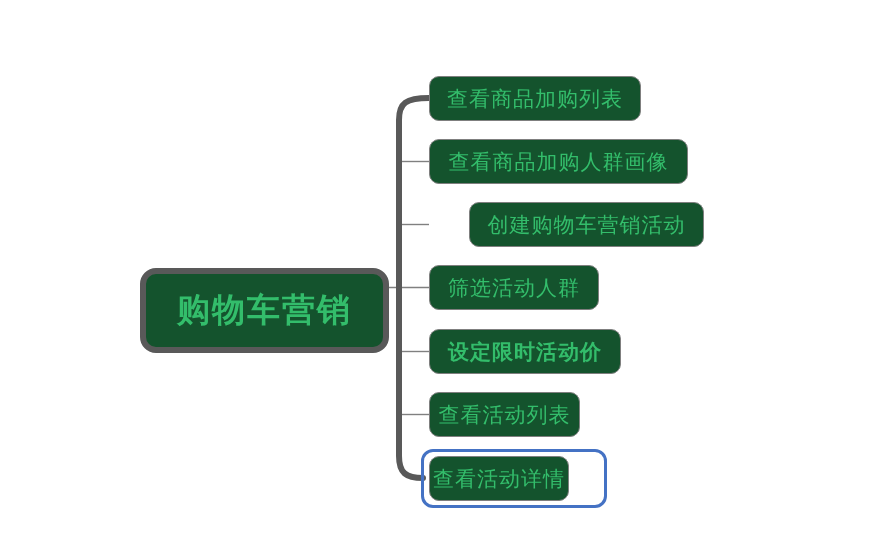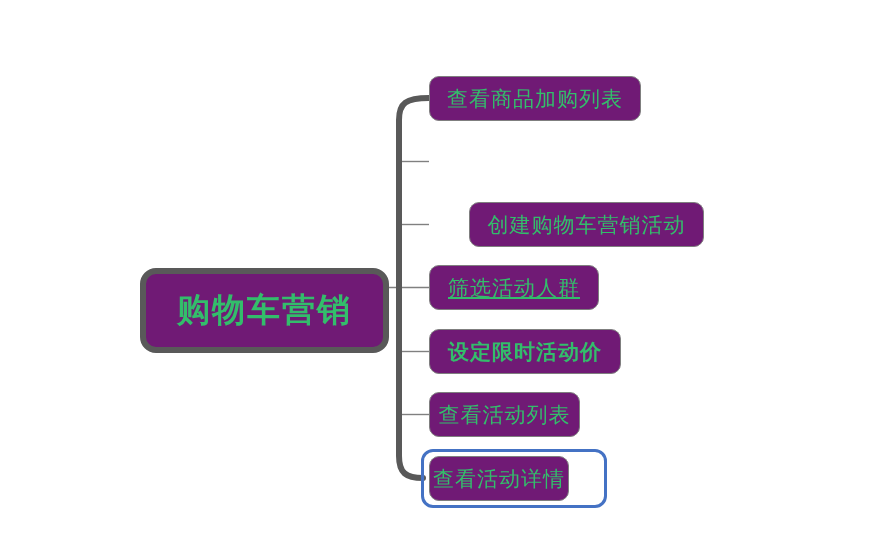--- a/index.html
+++ b/index.html
@@ -19,21 +19,21 @@
   }
   svg.connectors {
     position: absolute;
     left: 0; top: 0;
     width: 896px; height: 541px;
     z-index: 1;
   }
   .node {
     position: absolute;
     box-sizing: border-box;
-    background: #701a75;
+    background: #14532d;
     display: flex;
     align-items: center;
     justify-content: center;
     color: #33bd6b;
     z-index: 2;
     cursor: default;
     white-space: nowrap;
   }
   .root-node {
     left: 140px; top: 243px;
@@ -49,21 +49,21 @@
   .child-node {
     border: 1.4px solid #7f7f7f;
     border-radius: 10px;
     font-size: 21px;
     height: 45px;
     letter-spacing: 1px;
   }
   .c1 { left: 429px; top: 76px;  width: 212px; }
   .c2 { left: 429px; top: 139px; width: 259px; }
   .c3 { left: 429px; top: 202px; width: 235px; margin-left: 40px; }
-  .c4 { left: 429px; top: 265px; width: 170px; text-decoration: underline; }
+  .c4 { left: 429px; top: 265px; width: 170px; }
   .c5 { left: 429px; top: 329px; width: 192px; font-weight: bold; }
   .c6 { left: 429px; top: 392px; width: 151px; }
   .c7 { left: 429px; top: 456px; width: 140px; }
   .selection-ring {
     position: absolute;
     box-sizing: border-box;
     left: 421px; top: 449px;
     width: 186px; height: 59px;
     border: 3px solid #4472c4;
     border-radius: 12px;
@@ -86,20 +86,21 @@
 
     <path d="M 429 98 C 406 98 399 103 399 120 L 399 456 C 399 473 406 478 423 478" stroke="#595959" stroke-width="6" fill="none" stroke-linecap="round"></path>
   </svg>
 
   <div class="selection-ring"></div>
 
   <div class="node root-node">购物车营销</div>
 
   <div class="node child-node c1">查看商品加购列表</div>
 
+  <div class="node child-node c2">查看商品加购人群画像</div>
 
   <div class="node child-node c3">创建购物车营销活动</div>
 
   <div class="node child-node c4">筛选活动人群</div>
 
   <div class="node child-node c5">设定限时活动价</div>
 
   <div class="node child-node c6">查看活动列表</div>
 
   <div class="node child-node c7">查看活动详情</div>

